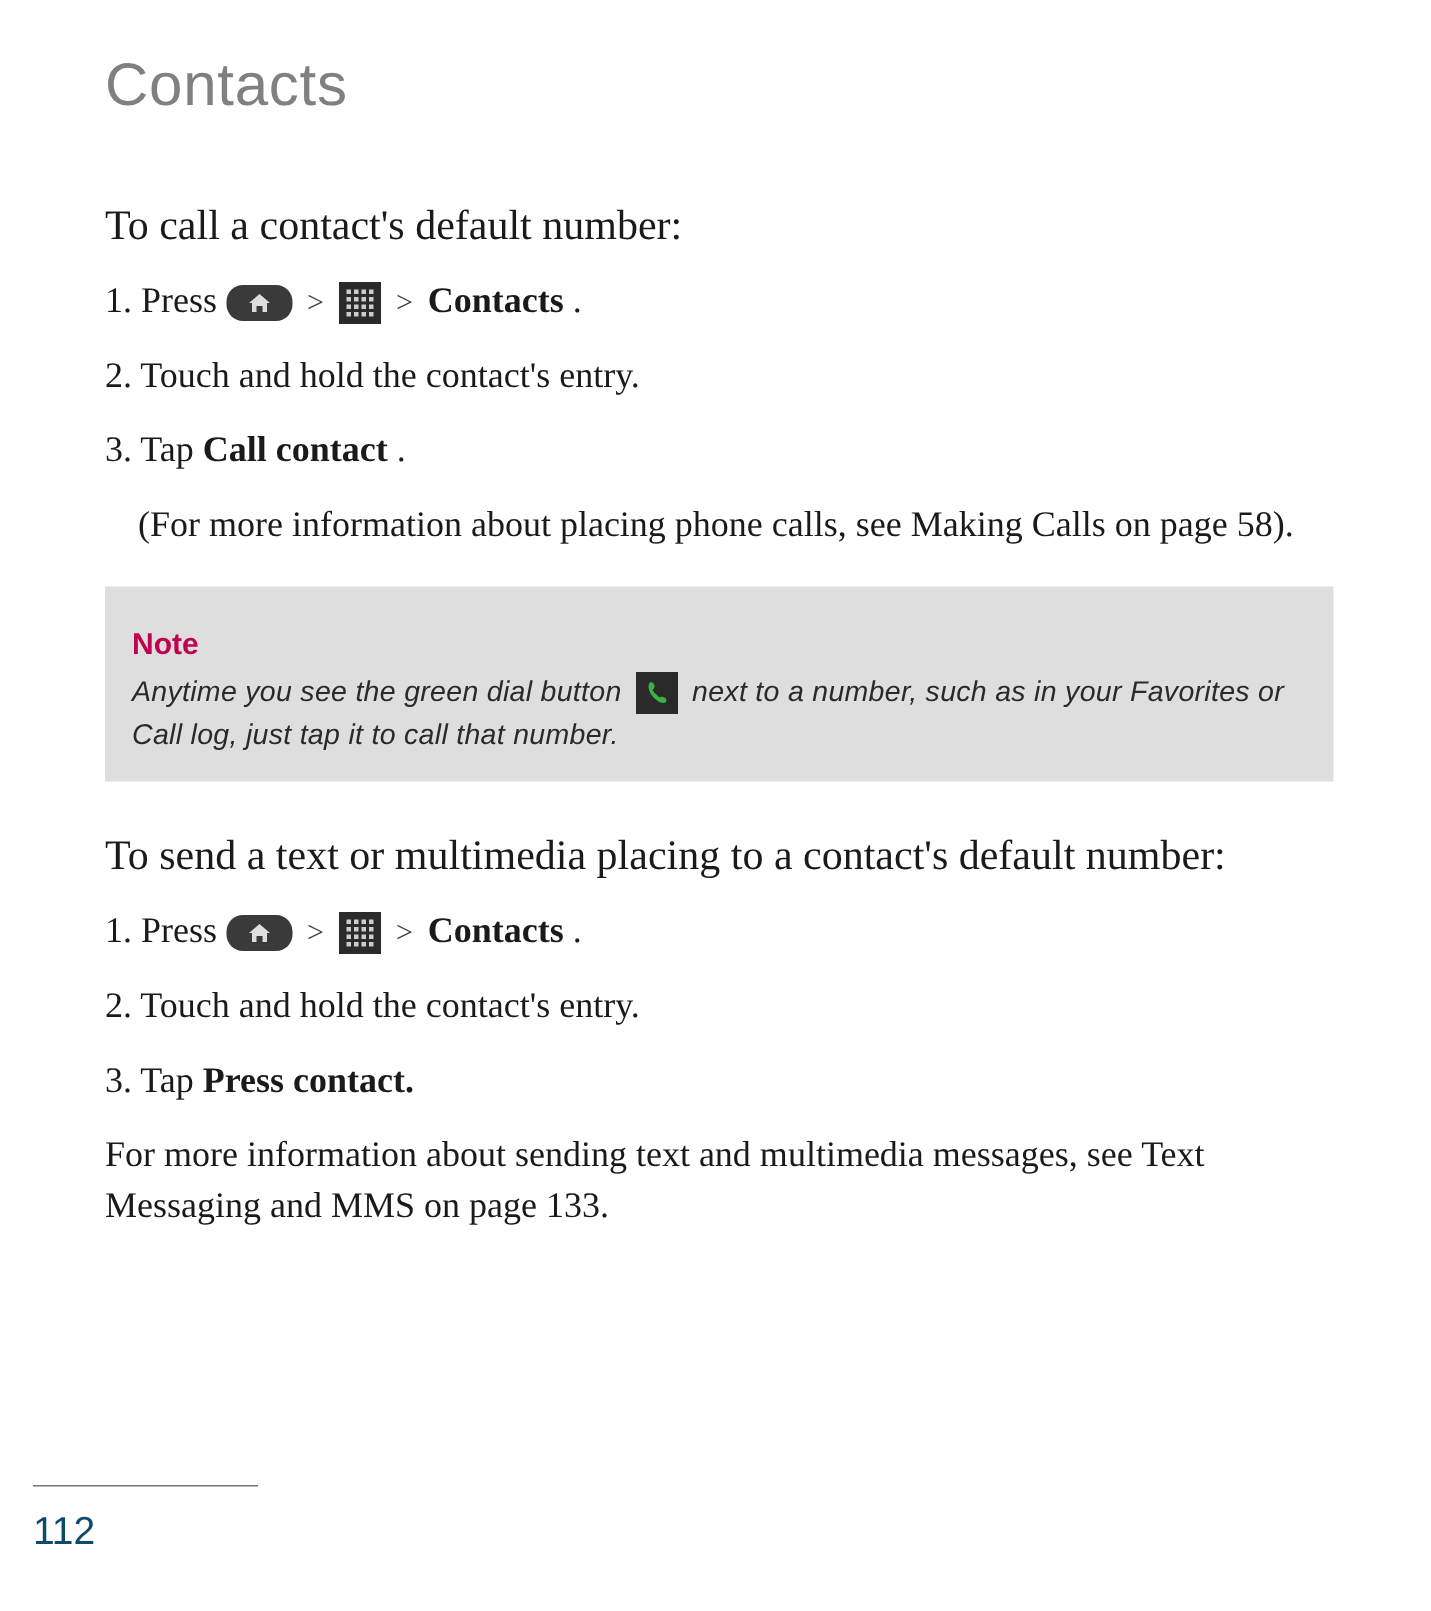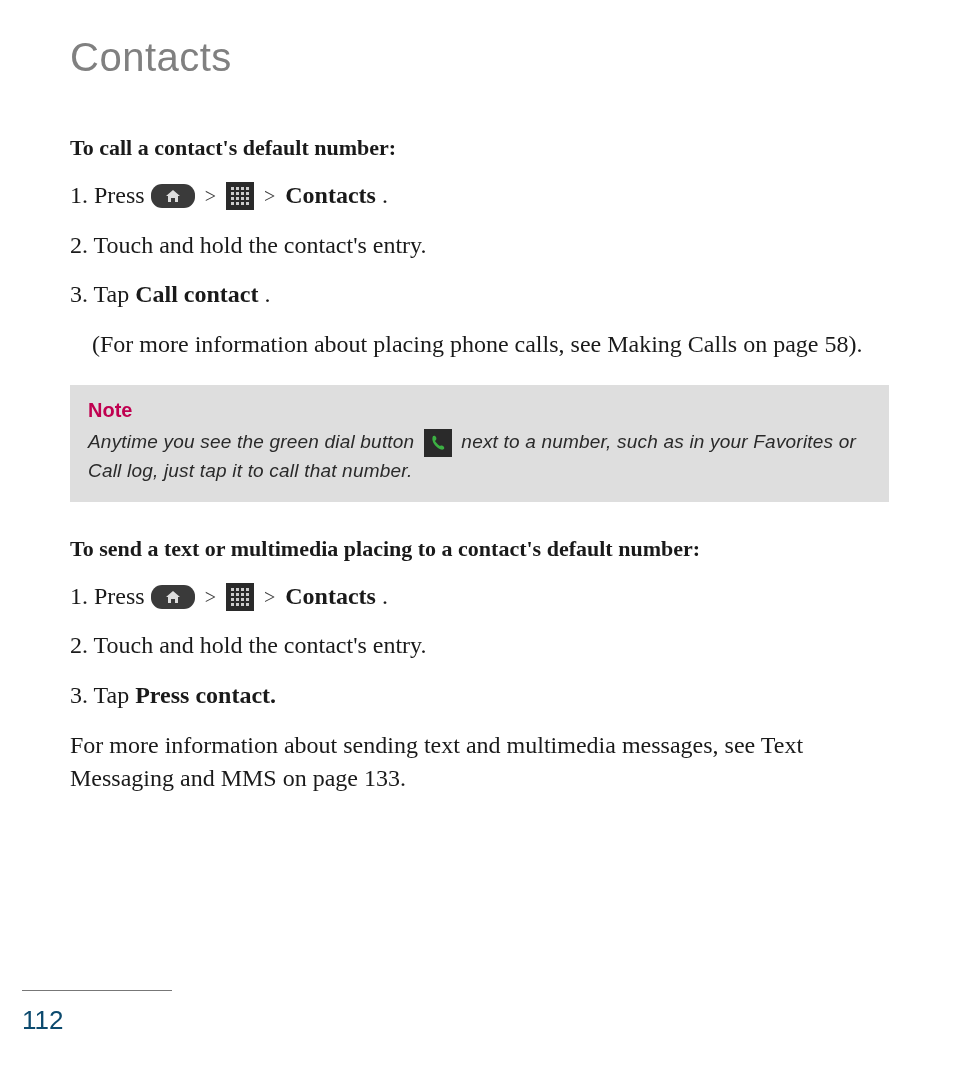--- a/index.html
+++ b/index.html
@@ -15,22 +15,22 @@
     .page-title {
       font-size: 40px;
       font-weight: 400;
       color: #808080;
       font-family: 'Helvetica Neue', Arial, sans-serif;
       letter-spacing: 0.5px;
       margin-bottom: 55px;
       margin-left: 10px;
     }
     .section-heading {
-      font-size: 22px;
-      font-weight: bold;
+      font-size: 28px;
+      font-weight: normal;
       margin-bottom: 18px;
       margin-left: 10px;
     }
     .step {
       font-size: 24px;
       margin-bottom: 16px;
       margin-left: 10px;
       line-height: 1.4;
       display: flex;
       align-items: center;
@@ -75,21 +75,21 @@
       display: grid;
       grid-template-columns: repeat(4, 3px);
       grid-template-rows: repeat(4, 3px);
       gap: 2px;
     }
     .grid-dots span {
       width: 3px; height: 3px; background: #ccc;
     }
     .note-box {
       background: #dedede;
-      padding: 14px 18px 16px 18px;
+      padding: 28px 18px 16px 18px;
       margin: 8px 0 34px 10px;
     }
     .note-label {
       color: #c00050;
       font-weight: bold;
       font-size: 20px;
       font-family: Arial, sans-serif;
       margin-bottom: 6px;
     }
     .note-text {

